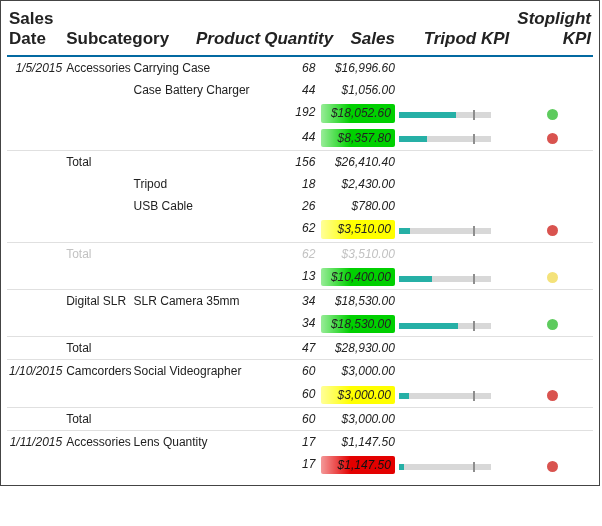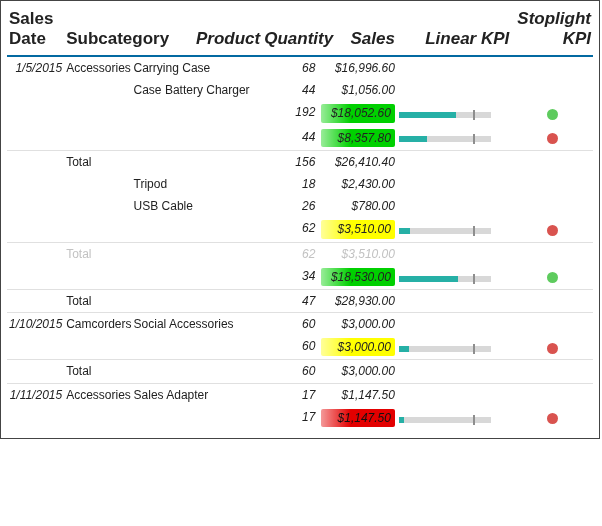--- a/index.html
+++ b/index.html
@@ -105,21 +105,21 @@
         <col class="c-linear">
         <col class="c-stop">
   </colgroup>
   <thead>
     <tr>
       <th>Sales Date</th>
       <th>Subcategory</th>
       <th class="r">Product</th>
       <th class="r">Quantity</th>
       <th class="r">Sales</th>
-      <th class="r">Linear KPI</th>
+      <th class="r">Tripod KPI</th>
       <th class="r">Stoplight KPI</th>
     </tr>
   </thead>
   <tbody>
 
     <tr>
       <td class="r">1/5/2015</td>
       <td>Accessories</td>
       <td>Carrying Case</td>
       <td class="r">68</td>
@@ -197,39 +197,57 @@
           <td></td>
       <td class="r muted">62</td>
       <td class="r muted">$3,510.00</td>
       <td></td>
           <td></td>
     </tr>
     <tr>
       <td></td>
           <td></td>
           <td></td>
+      <td class="r">13</td>
+      <td class="r"><span class="hl hl-green">$10,400.00</span></td>
+      <td><span class="kpi-bar"><span class="kpi-fill" style="width:36%"></span><span class="kpi-target" style="left:80%"></span></span></td>
+      <td class="center"><span class="dot dot-yellow"></span></td>
+    </tr>
+    <tr class="sep">
+      <td></td>
+      <td>Digital SLR</td>
+      <td>SLR Camera 35mm</td>
+      <td class="r">34</td>
+      <td class="r">$18,530.00</td>
+      <td></td>
+          <td></td>
+    </tr>
+    <tr>
+      <td></td>
+          <td></td>
+          <td></td>
       <td class="r">34</td>
       <td class="r"><span class="hl hl-green">$18,530.00</span></td>
       <td><span class="kpi-bar"><span class="kpi-fill" style="width:64%"></span><span class="kpi-target" style="left:80%"></span></span></td>
       <td class="center"><span class="dot dot-green"></span></td>
     </tr>
     <tr class="sep">
       <td></td>
       <td>Total</td>
           <td></td>
       <td class="r">47</td>
       <td class="r">$28,930.00</td>
       <td></td>
           <td></td>
     </tr>
 
     <tr class="sep">
       <td class="r">1/10/2015</td>
       <td>Camcorders</td>
-      <td>Social Accessories</td>
+      <td>Social Videographer</td>
       <td class="r">60</td>
       <td class="r">$3,000.00</td>
       <td></td>
           <td></td>
     </tr>
     <tr>
       <td></td>
           <td></td>
           <td></td>
       <td class="r">60</td>
@@ -243,21 +261,21 @@
           <td></td>
       <td class="r">60</td>
       <td class="r">$3,000.00</td>
       <td></td>
           <td></td>
     </tr>
 
     <tr class="sep">
       <td class="r">1/11/2015</td>
       <td>Accessories</td>
-      <td>Sales Adapter</td>
+      <td>Lens Quantity</td>
       <td class="r">17</td>
       <td class="r">$1,147.50</td>
       <td></td>
           <td></td>
     </tr>
     <tr>
       <td></td>
           <td></td>
           <td></td>
       <td class="r">17</td>

